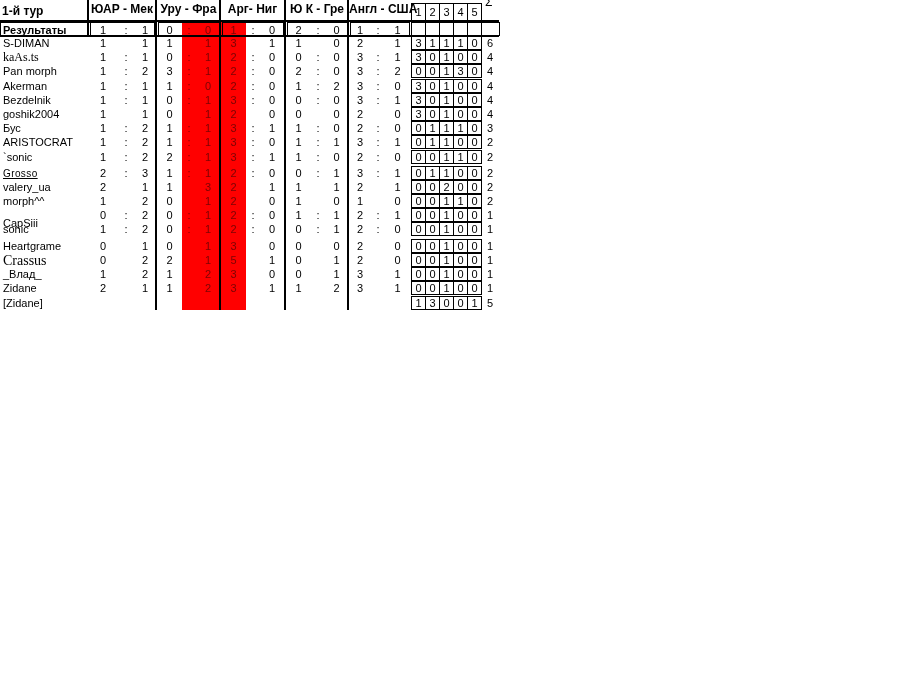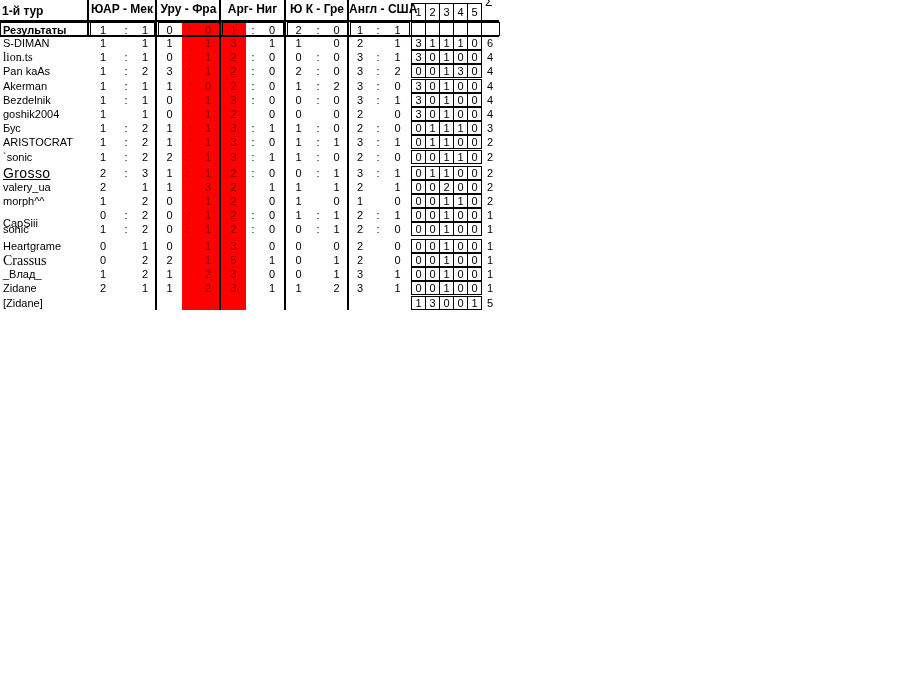--- a/index.html
+++ b/index.html
@@ -5,21 +5,21 @@
   html,body{margin:0;padding:0;background:#fff;}
   #sheet{position:relative;width:924px;height:674px;background:#fff;overflow:hidden;
          font-family:"Liberation Sans","DejaVu Sans",sans-serif;color:#000;}
   .abs{position:absolute;}
   .hl{background:#ff0000;z-index:1;}
   .vline,.hline{background:#000;z-index:4;}
   .cell{position:absolute;z-index:5;font-size:11px;line-height:13px;text-align:center;white-space:nowrap;}
   .namecell{position:absolute;z-index:5;font-size:11px;line-height:13px;text-align:left;white-space:nowrap;overflow:visible;}
   .serif{font-family:"Liberation Serif","DejaVu Serif",serif;font-size:12px;}
   .seriflg{font-family:"Liberation Serif","DejaVu Serif",serif;font-size:14px;}
-  .smallu{font-size:14px;text-decoration:underline;letter-spacing:0.4px;}
+  .smallu{font-size:10px;text-decoration:underline;letter-spacing:0.4px;}
   .bold{font-weight:bold;}
   .redtxt{color:#7a0404;}
   .box{position:absolute;border:1px solid #000;box-sizing:border-box;z-index:3;background:transparent;}
   .mh{position:absolute;z-index:5;font-weight:bold;font-size:12px;text-align:center;line-height:16px;white-space:nowrap;}
   .ph{position:absolute;z-index:5;font-size:11px;text-align:center;line-height:16px;}
   #title{position:absolute;left:2px;top:4px;font-weight:bold;font-size:12px;z-index:5;}
   #sigma{position:absolute;left:485px;top:-5px;font-size:12px;z-index:5;}
 </style>
 </head>
 <body>
@@ -95,21 +95,21 @@
       <div class="cell" style="left: 325px; top: 37px; width: 23px; height: 13px;">0</div>
       <div class="cell" style="left: 349px; top: 37px; width: 22px; height: 13px;">2</div>
       <div class="cell" style="left: 371px; top: 37px; width: 14px; height: 13px;"></div>
       <div class="cell" style="left: 385px; top: 37px; width: 25px; height: 13px;">1</div>
       <div class="box cell" style="left: 411px; top: 36px; width: 15px; height: 14px;">3</div>
       <div class="box cell" style="left: 425px; top: 36px; width: 15px; height: 14px;">1</div>
       <div class="box cell" style="left: 439px; top: 36px; width: 15px; height: 14px;">1</div>
       <div class="box cell" style="left: 453px; top: 36px; width: 15px; height: 14px;">1</div>
       <div class="box cell" style="left: 467px; top: 36px; width: 15px; height: 14px;">0</div>
       <div class="cell" style="left: 482px; top: 37px; width: 16px; height: 13px;">6</div>
-      <div class="namecell serif" style="left: 3px; top: 51px; width: 84px; height: 14px;">lion.ts</div>
+      <div class="namecell serif" style="left: 3px; top: 51px; width: 84px; height: 14px;">kaAs.ts</div>
       <div class="cell" style="left: 89px; top: 51px; width: 28px; height: 13px;">1</div>
       <div class="cell" style="left: 117px; top: 51px; width: 18px; height: 13px;">:</div>
       <div class="cell" style="left: 135px; top: 51px; width: 20px; height: 13px;">1</div>
       <div class="cell" style="left: 157px; top: 51px; width: 25px; height: 13px;">0</div>
       <div class="cell redtxt" style="left: 182px; top: 51px; width: 14px; height: 13px;">:</div>
       <div class="cell redtxt" style="left: 196px; top: 51px; width: 24px; height: 13px;">1</div>
       <div class="cell redtxt" style="left: 221px; top: 51px; width: 25px; height: 13px;">2</div>
       <div class="cell" style="left: 246px; top: 51px; width: 14px; height: 13px;">:</div>
       <div class="cell" style="left: 260px; top: 51px; width: 24px; height: 13px;">0</div>
       <div class="cell" style="left: 286px; top: 51px; width: 25px; height: 13px;">0</div>
@@ -117,21 +117,21 @@
       <div class="cell" style="left: 325px; top: 51px; width: 23px; height: 13px;">0</div>
       <div class="cell" style="left: 349px; top: 51px; width: 22px; height: 13px;">3</div>
       <div class="cell" style="left: 371px; top: 51px; width: 14px; height: 13px;">:</div>
       <div class="cell" style="left: 385px; top: 51px; width: 25px; height: 13px;">1</div>
       <div class="box cell" style="left: 411px; top: 50px; width: 15px; height: 14px;">3</div>
       <div class="box cell" style="left: 425px; top: 50px; width: 15px; height: 14px;">0</div>
       <div class="box cell" style="left: 439px; top: 50px; width: 15px; height: 14px;">1</div>
       <div class="box cell" style="left: 453px; top: 50px; width: 15px; height: 14px;">0</div>
       <div class="box cell" style="left: 467px; top: 50px; width: 15px; height: 14px;">0</div>
       <div class="cell" style="left: 482px; top: 51px; width: 16px; height: 13px;">4</div>
-      <div class="namecell" style="left: 3px; top: 65px; width: 84px; height: 14px;">Pan kaAs</div>
+      <div class="namecell" style="left: 3px; top: 65px; width: 84px; height: 14px;">Pan morph</div>
       <div class="cell" style="left: 89px; top: 65px; width: 28px; height: 13px;">1</div>
       <div class="cell" style="left: 117px; top: 65px; width: 18px; height: 13px;">:</div>
       <div class="cell" style="left: 135px; top: 65px; width: 20px; height: 13px;">2</div>
       <div class="cell" style="left: 157px; top: 65px; width: 25px; height: 13px;">3</div>
       <div class="cell redtxt" style="left: 182px; top: 65px; width: 14px; height: 13px;">:</div>
       <div class="cell redtxt" style="left: 196px; top: 65px; width: 24px; height: 13px;">1</div>
       <div class="cell redtxt" style="left: 221px; top: 65px; width: 25px; height: 13px;">2</div>
       <div class="cell" style="left: 246px; top: 65px; width: 14px; height: 13px;">:</div>
       <div class="cell" style="left: 260px; top: 65px; width: 24px; height: 13px;">0</div>
       <div class="cell" style="left: 286px; top: 65px; width: 25px; height: 13px;">2</div>

